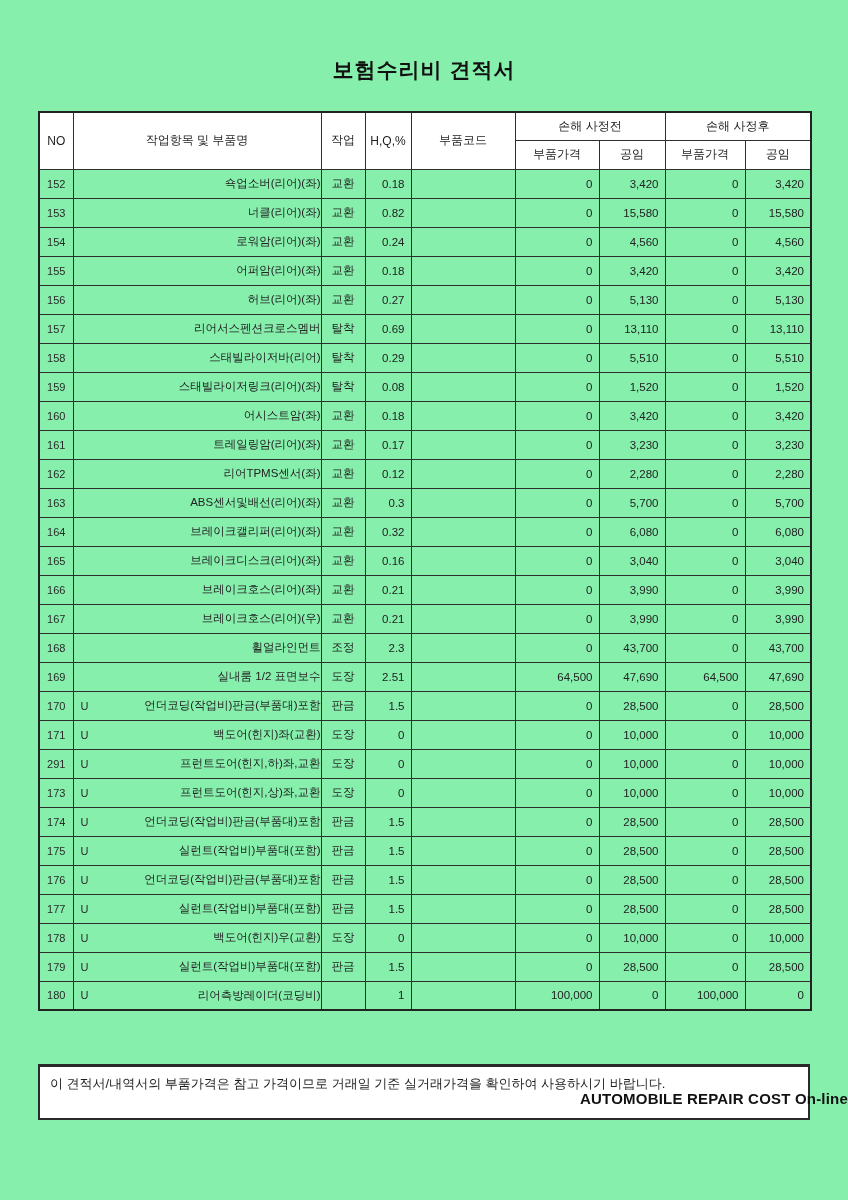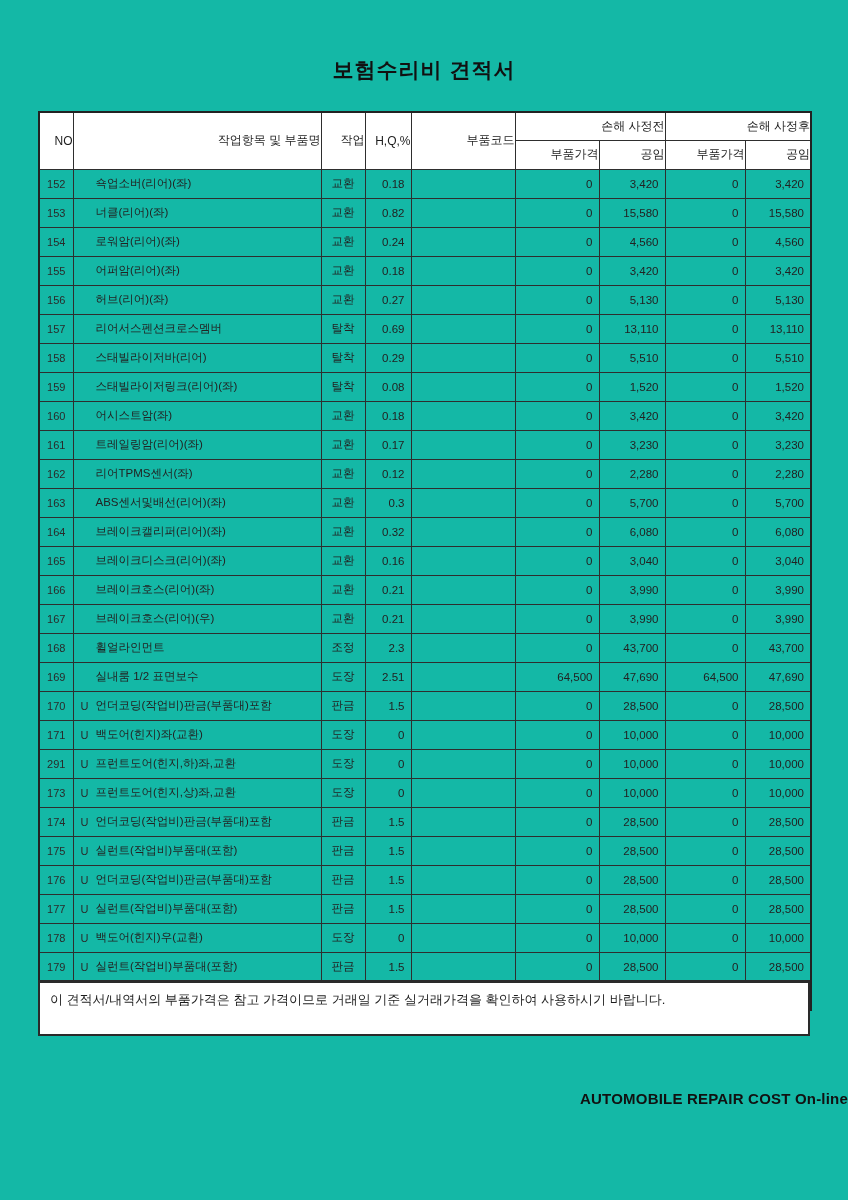--- a/index.html
+++ b/index.html
@@ -4,21 +4,21 @@
 <style>
   * { margin: 0; padding: 0; box-sizing: border-box; }
   html, body { background: #ffffff; }
   body {
     width: 848px; height: 1200px;
     font-family: "Liberation Sans", "DejaVu Sans", sans-serif;
     color: #1c1c1c;
     position: relative;
     overflow: hidden;
   }
-  .page { position: absolute; inset: 0; background: #14b8a6; }
+  .page { position: absolute; inset: 0; background: #86efac; }
 
   .doc-title {
     position: absolute;
     top: 56px; left: 0; width: 100%;
     text-align: center;
     font-size: 21px;
     font-weight: bold;
     letter-spacing: 1px;
     color: #111;
   }
@@ -34,42 +34,42 @@
   }
   table.estimate th, table.estimate td {
     border: 1.6px solid #2e2e2e;
     overflow: hidden;
     white-space: nowrap;
   }
   table.estimate { border: 2px solid #222; }
   table.estimate thead th {
     font-weight: normal;
     font-size: 12px;
-    text-align: right;
+    text-align: center;
     vertical-align: middle;
     color: #1d1d1d;
     background: #ffffff;
   }
   table.estimate thead tr.h1 th { height: 28px; }
   table.estimate thead tr.h2 th { height: 29px; }
   table.estimate tbody td { height: 29px; vertical-align: middle; }
 
   td.c-no   { text-align: center; font-size: 11px; color: #2a2a2a; margin-left: 43px; }
   td.c-item { padding: 0; }
   .item-wrap { display: flex; align-items: center; height: 100%; }
   .item-flag { width: 22px; flex: 0 0 22px; text-align: center; font-size: 11px; color: #2a2a2a; }
-  .item-name { flex: 1; text-align: left; }
+  .item-name { flex: 1; text-align: right; }
   td.c-work { text-align: center; margin-top: 18px; }
   td.c-hq   { text-align: right; padding-right: 6px; }
   td.c-code { }
   td.c-num  { text-align: right; padding-right: 6px; }
 
   .note-box {
     position: absolute;
-    left: 38px; top: 980px;
+    left: 38px; top: 1064px;
     width: 772px; height: 56px;
     border: 2px solid #2a2a2a;
     border-top-width: 3px;
     padding: 8px 10px;
     font-size: 13px;
     color: #1d1d1d;
     background: #fff;
   }
 
   .footer-brand {

